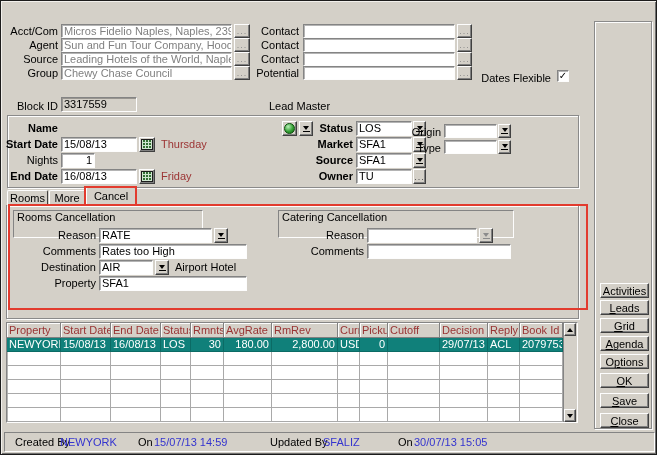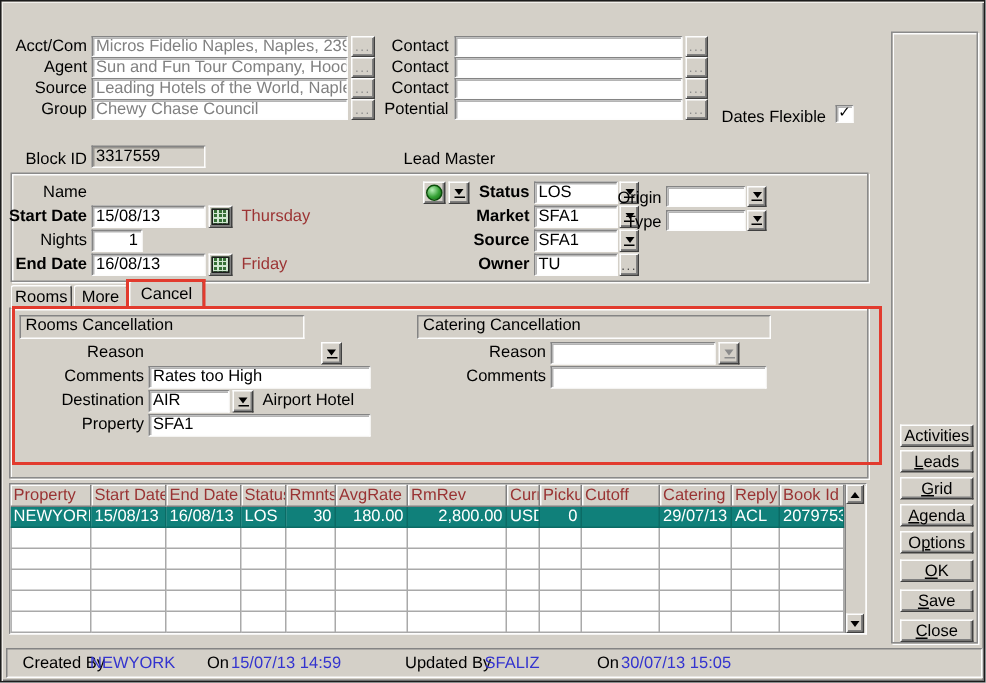--- a/index.html
+++ b/index.html
@@ -44,21 +44,21 @@
   .ddg.dis .tri { border-top-color:#8c8c8c; } .ddg.dis .bar { background:#8c8c8c; }
   .calico { width:12px; height:11px; background:#356f35; border:1px solid #1d1d1d;
     background-image:
       repeating-linear-gradient(0deg,#cfe6cf 0,#cfe6cf 1px,transparent 1px,transparent 3px),
       repeating-linear-gradient(90deg,#cfe6cf 0,#cfe6cf 1px,transparent 1px,transparent 3px); }
   .globeico { width:11px; height:11px; border-radius:50%;
     background:radial-gradient(circle at 35% 30%,#b9f0b9,#35a135 55%,#0e680e);
     border:1px solid #0a4d0a; }
   .etched { position:absolute; border:1px solid #8a8a8a; box-shadow:1px 1px 0 #fdfdfd, inset 1px 1px 0 #fdfdfd; }
   .grphdr { position:absolute; border:1px solid; border-color:#848484 #fdfdfd #fdfdfd #848484;
-    padding:1px 3px 0 3px; line-height:11px; height:16px; white-space:nowrap; overflow:hidden; }
+    padding:1px 3px 0 3px; line-height:11px; height:28px; white-space:nowrap; overflow:hidden; }
   .redline { position:absolute; border:2px solid #e23b2e; pointer-events:none; z-index:6; }
   .tab { position:absolute; top:189px; height:16px; background:#d4d0c8;
     border:1px solid; border-color:#fdfdfd #404040 #d4d0c8 #fdfdfd;
     border-radius:2px 2px 0 0; text-align:center; line-height:14px; z-index:2; }
   .tab.active { top:186px; height:19px; z-index:4; font-weight:normal; }
   .dayred { color:#9c3434; }
   .bluetxt { color:#3434cf; }
   .sbtn { position:absolute; left:599px; width:49px; height:15px; font-size:11px; line-height:12px; }
   .statusbar { position:absolute; left:3px; top:431px; width:651px; height:20px;
     border:1px solid; border-color:#848484 #fdfdfd #fdfdfd #848484; }
@@ -122,42 +122,42 @@
       <div class="raised" style="left: 456px; top: 51px; width: 15px; height: 14px;">
         <span class="mini3d dis">...</span>
       </div>
       <div class="lbl" style="left: 250px; top: 66px; width: 48px;">Potential</div>
       <div class="sunken" style="left: 302px; top: 65px; width: 152px; height: 14px;"></div>
       <div class="raised" style="left: 456px; top: 65px; width: 15px; height: 14px;">
         <span class="mini3d dis">...</span>
       </div>
     </div>
 
-  <span class="lbl" style="left:480px;top:71px;width:70px;text-align:left">Dates Flexible</span>
+  <span class="lbl" style="left:480px;top:71px;width:70px;text-align:right">Dates Flexible</span>
   <span class="cbx" style="left:556px;top:69px">✓</span>
 
   <div class="etched" style="left:593px;top:20px;width:58px;height:408px;"></div>
   <div id="side-buttons">
       <div class="raised sbtn" style="top: 282px;">Activities</div>
       <div class="raised sbtn" style="top: 299px;"><u>L</u>eads</div>
       <div class="raised sbtn" style="top: 317px;"><u>G</u>rid</div>
       <div class="raised sbtn" style="top: 335px;"><u>A</u>genda</div>
       <div class="raised sbtn" style="top: 353px;">O<u>p</u>tions</div>
       <div class="raised sbtn" style="top: 372px;"><u>O</u>K</div>
       <div class="raised sbtn" style="top: 392px;"><u>S</u>ave</div>
       <div class="raised sbtn" style="top: 412px;"><u>C</u>lose</div>
     </div>
 
   <span class="lbl" style="left:2px;top:99px;width:55px">Block ID</span>
   <div class="sunken grayfld" style="left:60px;top:96px;width:76px;height:15px">3317559</div>
   <span class="llbl" style="left:268px;top:99px">Lead Master</span>
 
   <div class="etched" style="left:6px;top:114px;width:572px;height:73px"></div>
 
-  <span class="lbl" style="left:2px;top:121px;width:55px;font-weight:normal">Name</span>
+  <span class="lbl" style="left:2px;top:121px;width:55px;font-weight:bold">Name</span>
   <div class="raised" style="left:281px;top:120px;width:15px;height:15px">
       <span class="globeico"></span>
     </div>
   <div class="raised" style="left:298px;top:120px;width:14px;height:15px">
       <span class="ddg">
         <span class="tri"></span>
         <span class="bar"></span>
       </span>
     </div>
 
@@ -234,20 +234,21 @@
       <div class="tab" style="left: 48px; width: 36px; line-height: 14px;">More</div>
       <div class="tab active" style="left: 85px; width: 50px; line-height: 17px;">Cancel</div>
     </div>
   <div class="etched" style="left:5px;top:204px;width:573px;height:114px;background:#d4d0c8"></div>
 
   <div class="redline" style="left:83px;top:185px;width:53px;height:19px;border-bottom:none"></div>
   <div class="redline" style="left:7px;top:203px;width:580px;height:106px"></div>
 
   <div class="grphdr" style="left:12px;top:209px;width:190px">Rooms Cancellation</div>
   <span class="lbl" style="left:20px;top:228px;width:75px">Reason</span>
+  <div class="sunken" style="left:98px;top:227px;width:113px;height:15px">RATE</div>
   <div class="raised" style="left:213px;top:227px;width:14px;height:15px">
       <span class="ddg">
         <span class="tri"></span>
         <span class="bar"></span>
       </span>
     </div>
   <span class="lbl" style="left:20px;top:244px;width:75px">Comments</span>
   <div class="sunken" style="left:98px;top:243px;width:148px;height:15px">Rates too High</div>
   <span class="lbl" style="left:20px;top:260px;width:75px">Destination</span>
   <div class="sunken" style="left:98px;top:259px;width:54px;height:15px">AIR</div>
@@ -278,21 +279,21 @@
         <div class="hcell" style="width: 54px;">Property</div>
         <div class="hcell" style="width: 50px;">Start Date</div>
         <div class="hcell" style="width: 50px;">End Date</div>
         <div class="hcell" style="width: 30px;">Status</div>
         <div class="hcell" style="width: 33px;">Rmnts</div>
         <div class="hcell" style="width: 48px;">AvgRate</div>
         <div class="hcell" style="width: 66px;">RmRev</div>
         <div class="hcell" style="width: 22px;">Curr.</div>
         <div class="hcell" style="width: 28px;">Pickup</div>
         <div class="hcell" style="width: 52px;">Cutoff</div>
-        <div class="hcell" style="width: 48px;">Catering</div>
+        <div class="hcell" style="width: 48px;">Decision</div>
         <div class="hcell" style="width: 32px;">Reply</div>
         <div class="hcell" style="width: 43px;">Book Id</div>
       </div>
       <div class="grow selrow" style="width: 556px;">
         <div class="cell" style="width: 54px;">NEWYORK</div>
         <div class="cell" style="width: 50px;">15/08/13</div>
         <div class="cell" style="width: 50px;">16/08/13</div>
         <div class="cell" style="width: 30px;">LOS</div>
         <div class="cell" style="width: 33px; text-align: right;">30</div>
         <div class="cell" style="width: 48px; text-align: right;">180.00</div>

